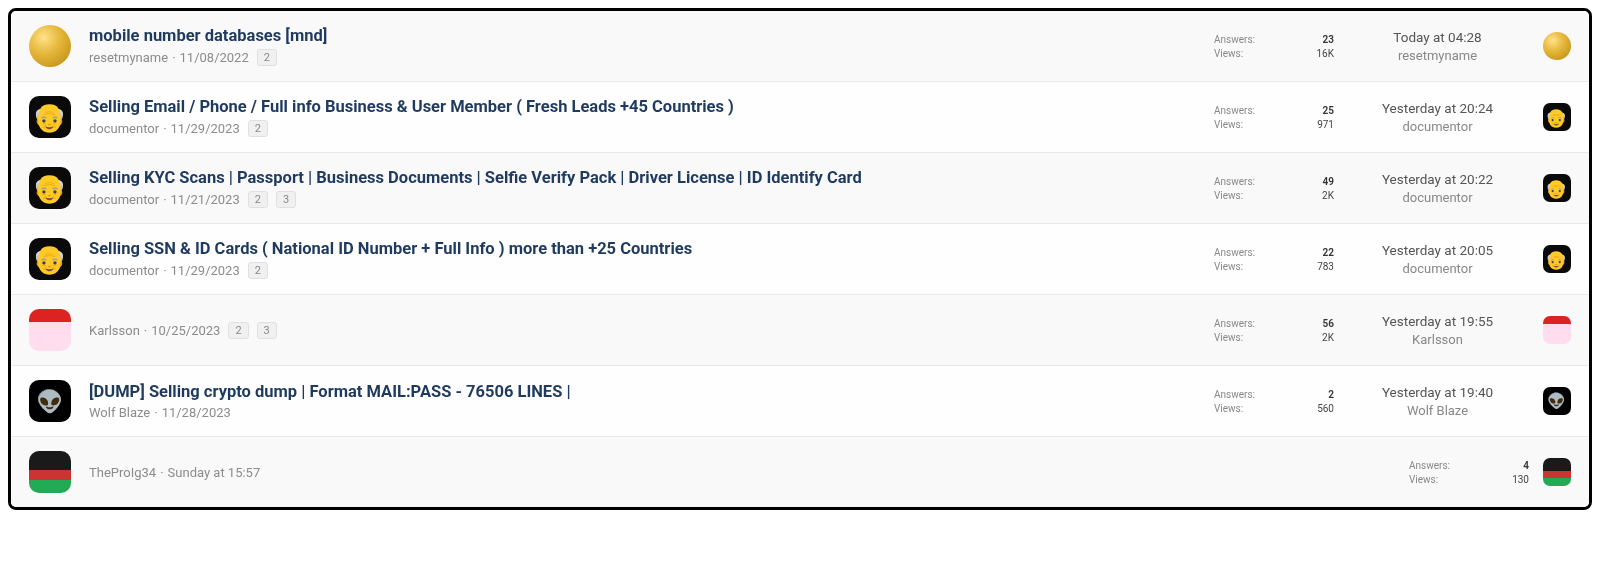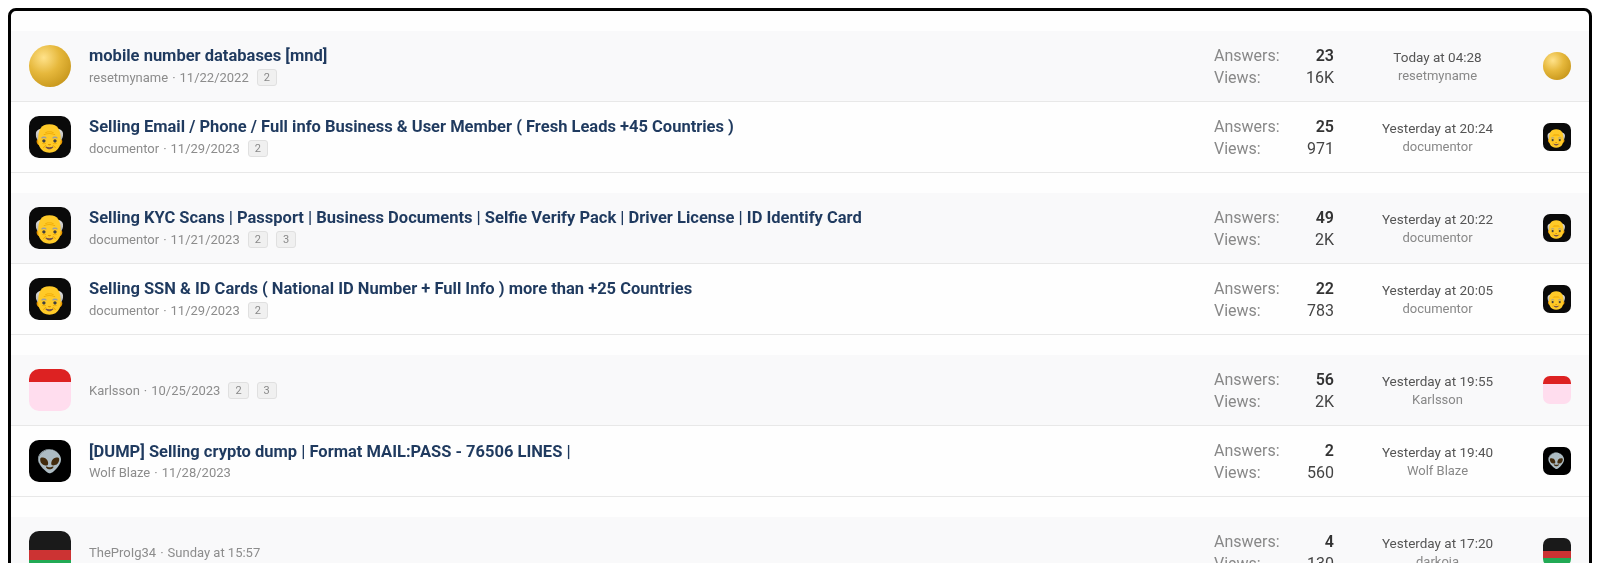--- a/index.html
+++ b/index.html
@@ -19,21 +19,21 @@
       flex-direction: column;
     }
     .thread-row {
       display: flex;
       align-items: center;
       padding: 14px 18px;
       border-bottom: 1px solid #e8e8e8;
       min-height: 70px;
     }
     .thread-row:last-child { border-bottom: none; }
-    .thread-row.alt { background: #f9f9fa; margin-top: 20px; }
+    .thread-row.alt { background: #f9f9fa; }
     .avatar {
       width: 42px;
       height: 42px;
       border-radius: 10px;
       flex-shrink: 0;
       margin-right: 18px;
       background: #ccc;
       display: flex;
       align-items: center;
       justify-content: center;
@@ -89,21 +89,21 @@
       border-radius: 3px;
       font-size: 11px;
       color: #888;
       padding: 1px 6px;
       margin-left: 4px;
       cursor: pointer;
     }
     .stats {
       width: 120px;
       flex-shrink: 0;
-      font-size: 16px;
+      font-size: 10px;
       display: grid;
       grid-template-columns: auto auto;
       row-gap: 3px;
       column-gap: 18px;
       color: #555;
     }
     .stats .label { color: #888; text-align: left; }
     .stats .val { text-align: right; color: #444; }
     .stats .ans-val { font-weight: 600; color: #333; }
     .lastpost {
@@ -147,21 +147,21 @@
 
 <div class="container">
   <div class="thread-list" id="thread-list">
       <div class="thread-row alt">
         <div class="avatar gold"></div>
         <div class="thread-main">
           <div class="thread-title">mobile number databases [mnd]</div>
           <div class="thread-meta">
             <span class="author">resetmyname</span>
             <span> · </span>
-            <span class="date">11/22/2022</span>
+            <span class="date">11/08/2022</span>
             <span class="page-badge">2</span>
           </div>
         </div>
         <div class="stats">
           <span class="label">Answers:</span>
           <span class="val ans-val">23</span>
           <span class="label">Views:</span>
           <span class="val">16K</span>
         </div>
         <div class="lastpost">
@@ -292,21 +292,17 @@
             <span class="author">TheProIg34</span>
             <span> · </span>
             <span class="date">Sunday at 15:57</span>
           </div>
         </div>
         <div class="stats">
           <span class="label">Answers:</span>
           <span class="val ans-val">4</span>
           <span class="label">Views:</span>
           <span class="val">130</span>
-        </div>
-        <div class="lastpost">
-          <div class="time">Yesterday at 17:20</div>
-          <div class="user">darkoja</div>
         </div>
         <div class="avatar-small flag"></div>
       </div>
     </div>
 </div>
 
 </body></html>

